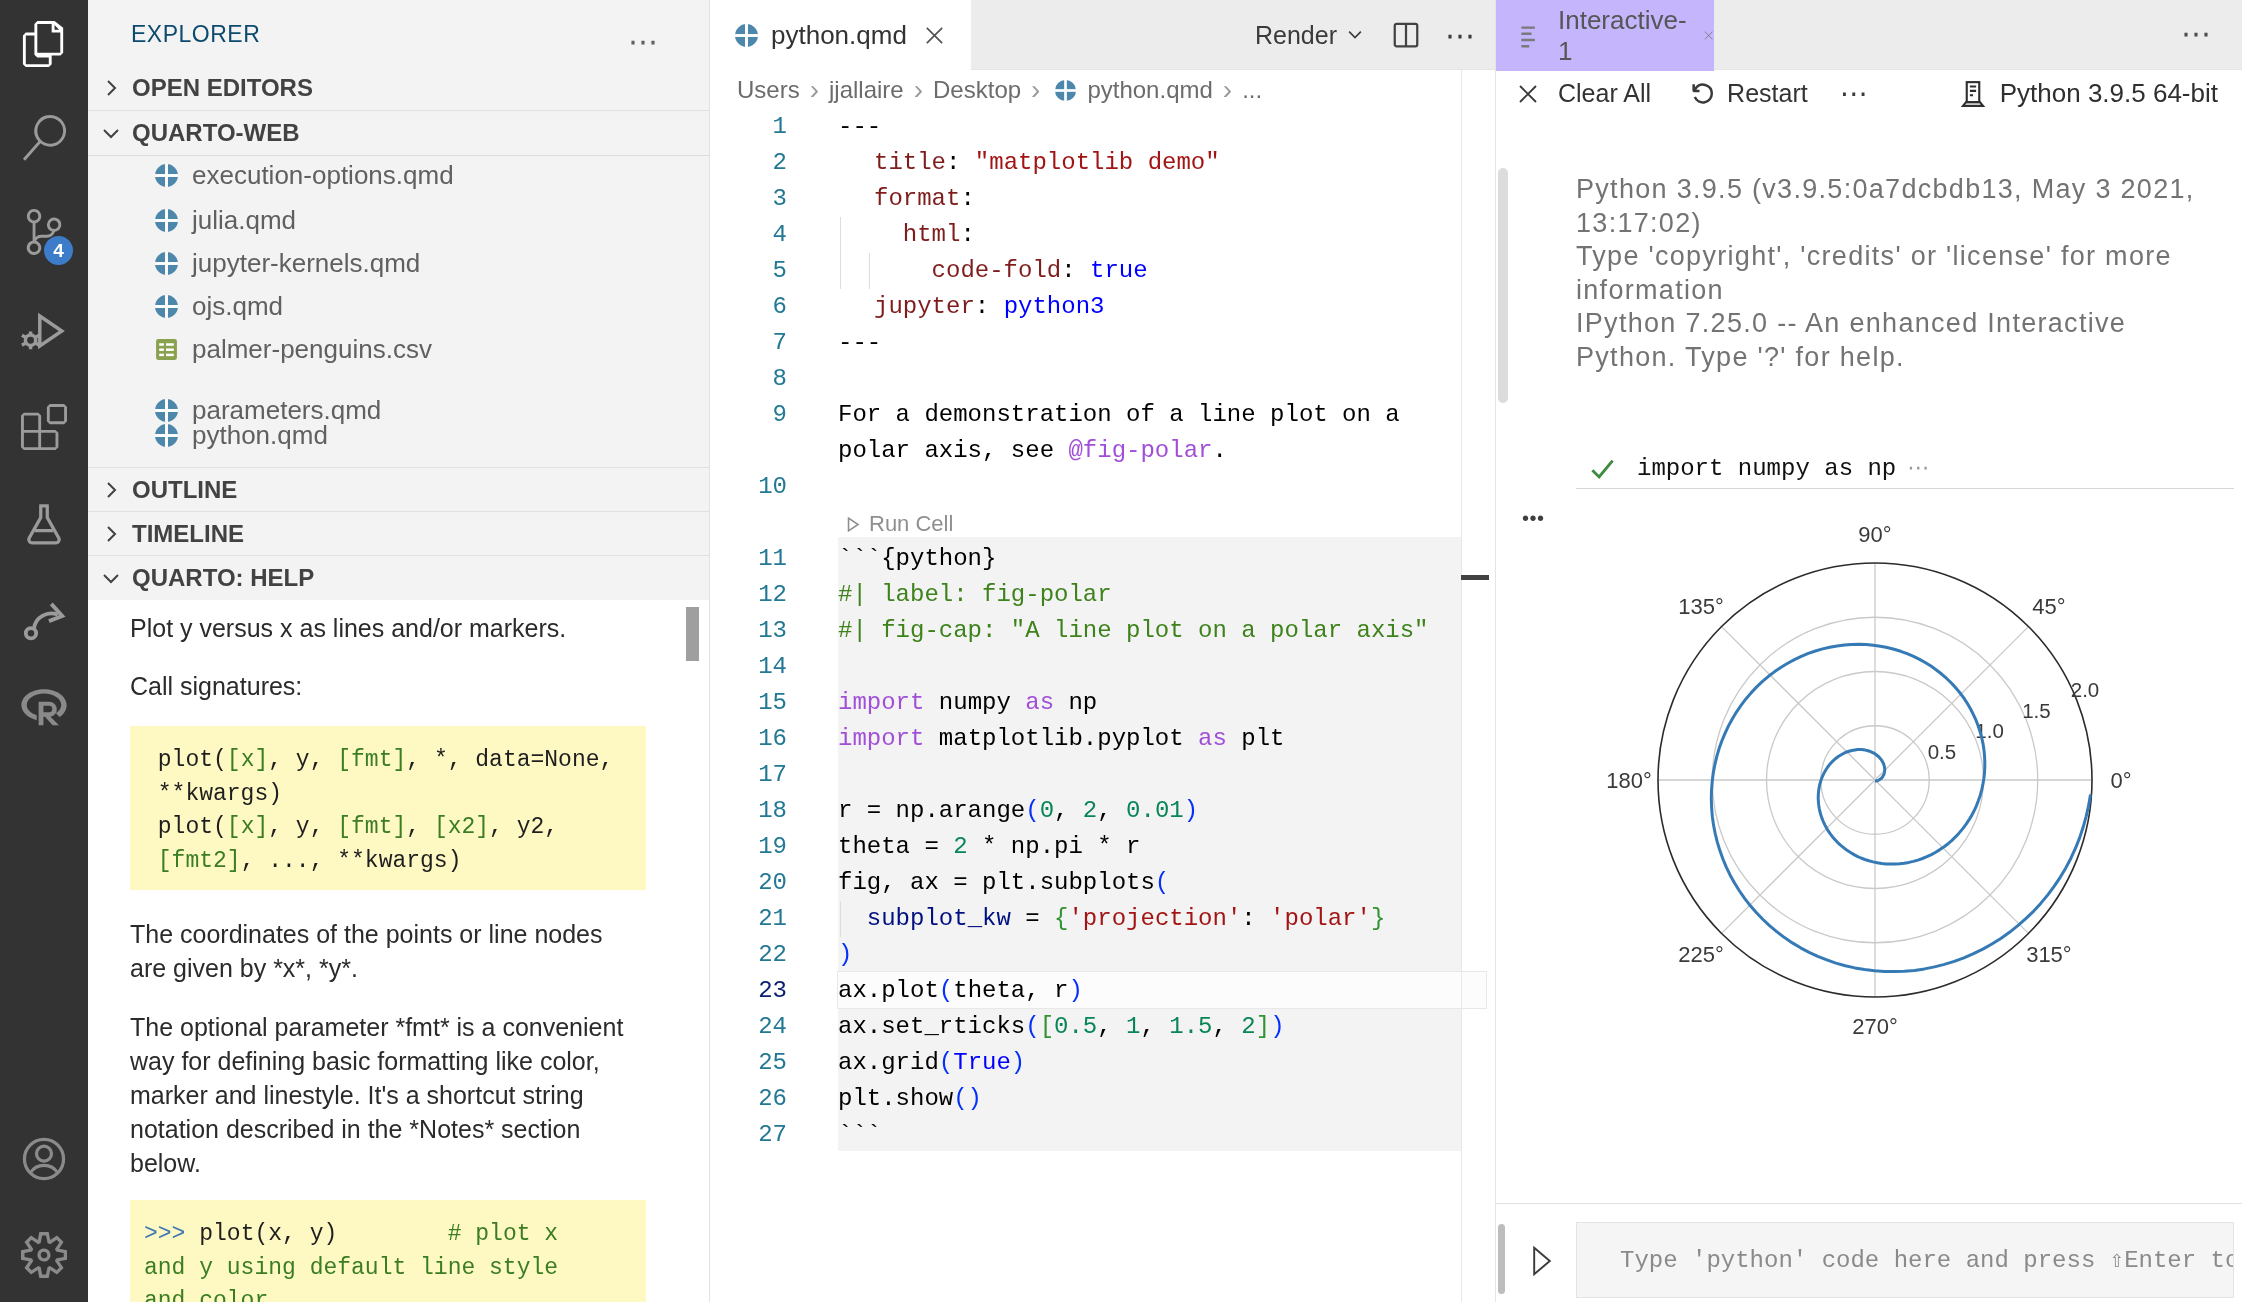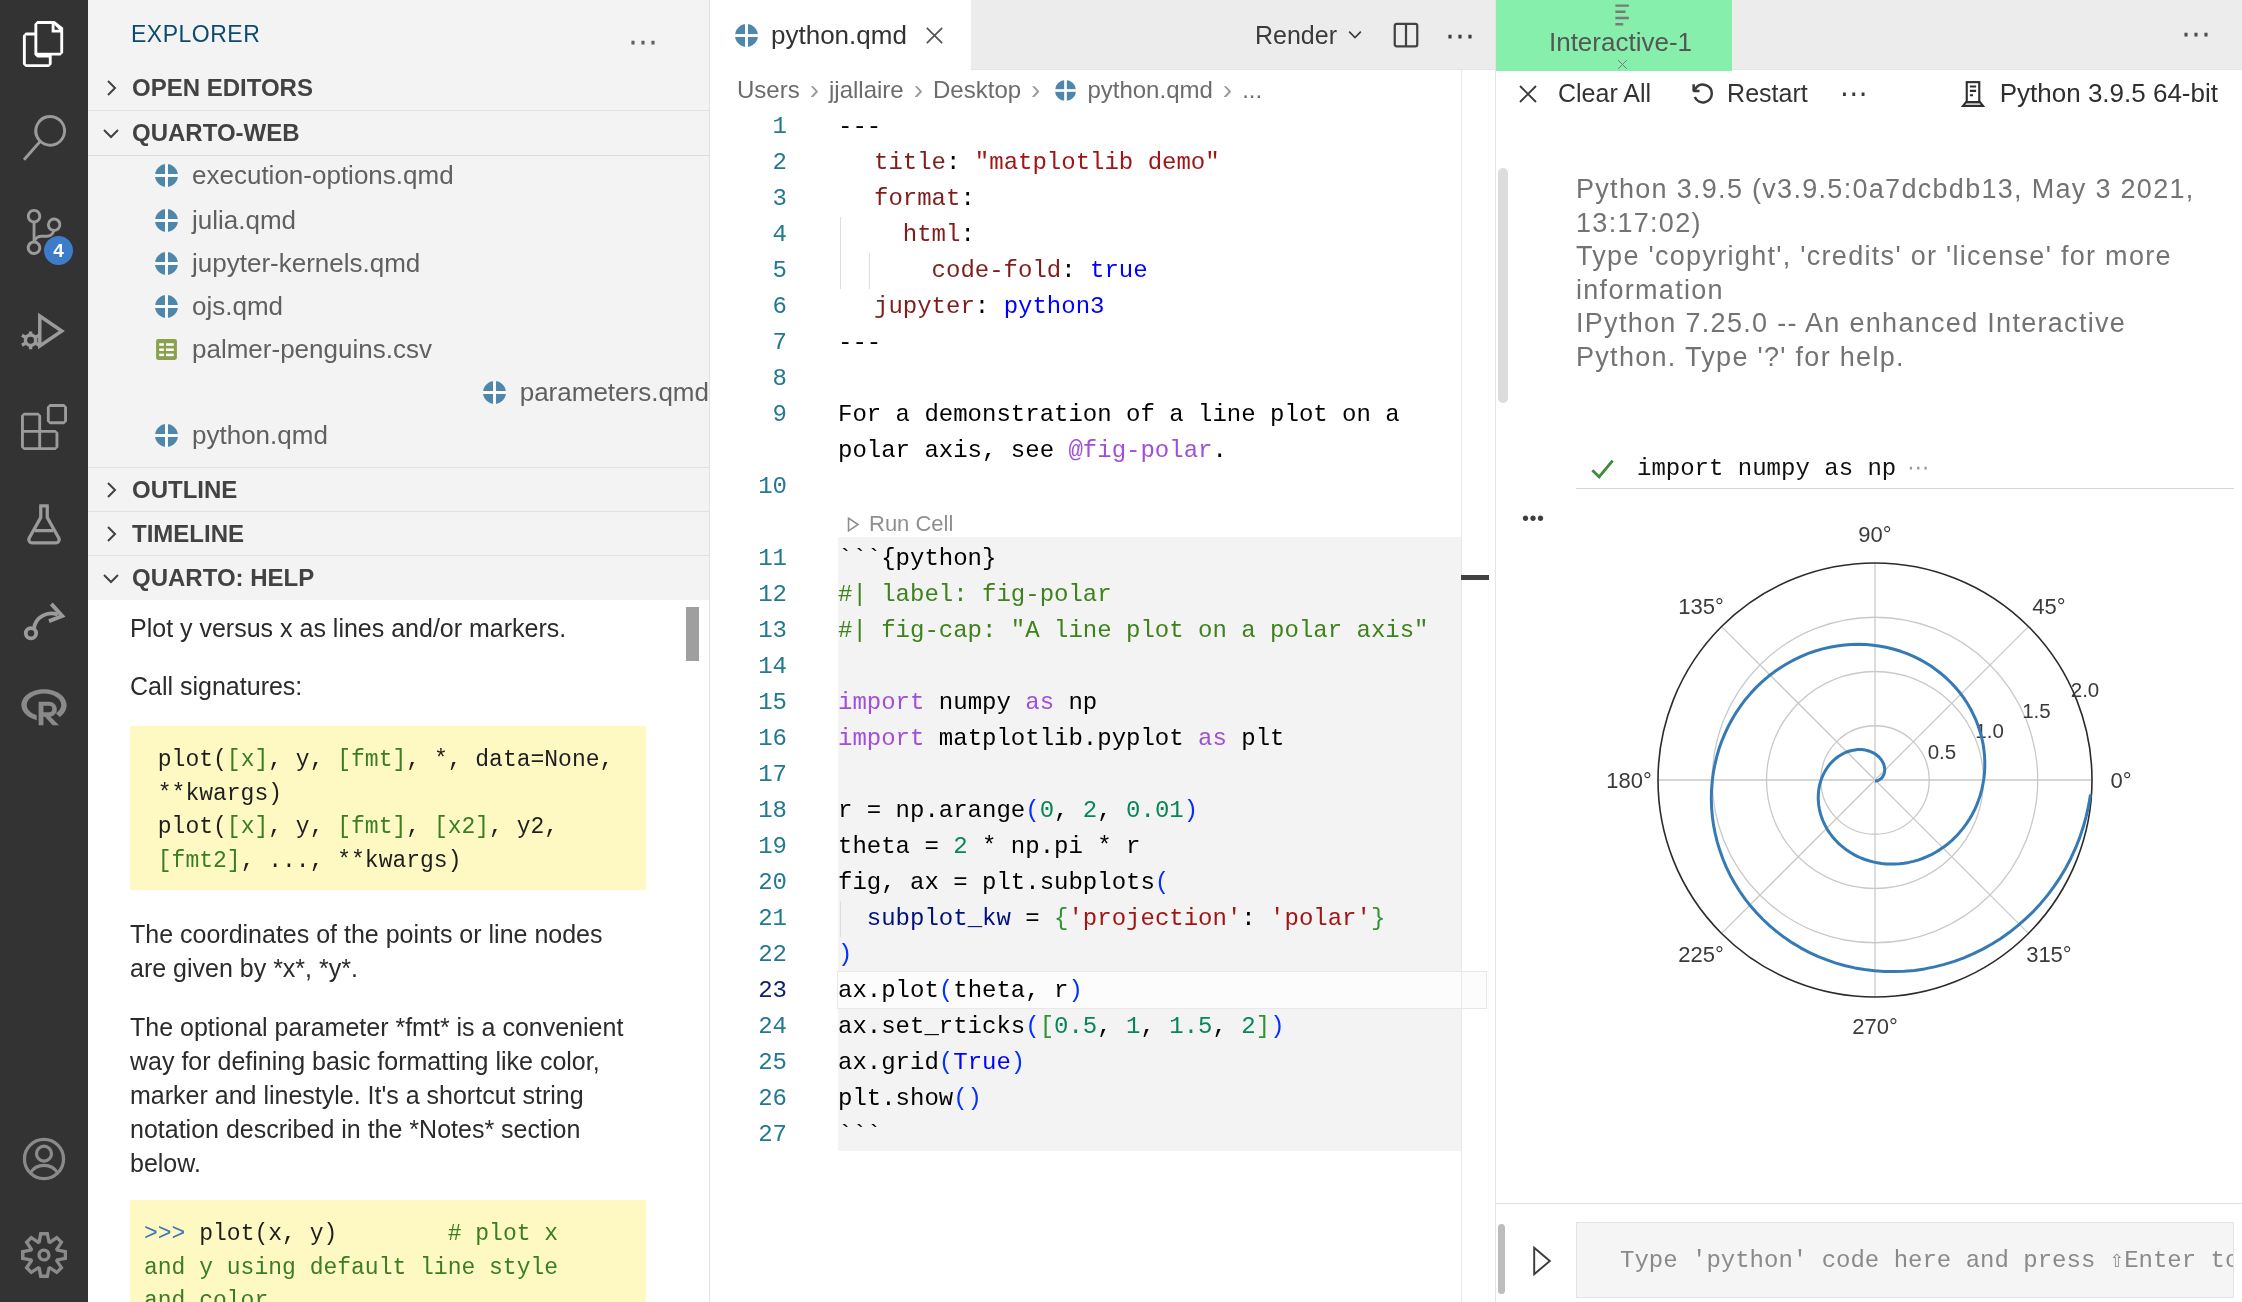--- a/index.html
+++ b/index.html
@@ -42,21 +42,21 @@
   .num { color:#098658; }
   .bblu { color:#0431fa; }
   .bgrn { color:#319331; }
   .nav { color:#001080; }
   .cmt { color:#3e821c; }
   #runcell { position:absolute; left:133px; top:506px; height:36px; display:flex; align-items:center; color:#8f8f8f; font-size:22px; }
   .iguide { position:absolute; width:1px; background:#dedede; }
   
   #rpanel { left:1495px; top:0; width:747px; height:1302px; background:#ffffff; border-left:1px solid #e5e5e5; }
   #rtabs { position:absolute; left:0; top:0; width:747px; height:70px; background:#ececec; border-bottom:1px solid #e5e5e5; }
-  #rtab1 { position:absolute; left:0; top:0; width:236px; height:71px; background:#86efac; display:flex; align-items:center;flex-direction:column; }
+  #rtab1 { position:absolute; left:0; top:0; width:218px; height:71px; background:#c4b5fd; display:flex; align-items:center; }
   #rtool { position:absolute; left:0; top:70px; width:747px; height:47px; display:flex; align-items:center; font-size:25px; color:#333333; }
   .gout { position:absolute; left:80px; top:173px; font-size:27px; line-height:33.5px; color:#737373; letter-spacing:1.3px; }
   #impline { position:absolute; left:93px; top:450px; height:36px; display:flex; align-items:center; }
   #rsep1 { position:absolute; left:80px; top:488px; width:658px; height:1px; background:#d6d6d6; }
   #rsep2 { position:absolute; left:0px; top:1203px; width:747px; height:1px; background:#e0e0e0; }
   #rscroll { position:absolute; left:2px; top:168px; width:10px; height:235px; background:#dcdcdc; border-radius:5px; }
   #binbar { position:absolute; left:2px; top:1224px; width:7px; height:70px; background:#bdbdbd; border-radius:4px; }
   #inputbox { position:absolute; left:80px; top:1222px; width:658px; height:76px; background:#f5f5f5; border:1px solid #e4e4e4; overflow:hidden; }
   #inputbox div { position:absolute; left:43px; top:22px; font-family:"Liberation Mono",monospace; font-size:24px; color:#8a8a8a; white-space:pre; }
   .bsep { margin:0 10px; color:#9a9a9a; font-size:28px; }
@@ -164,21 +164,21 @@
   <div class="frow" style="top:328px;">
       <svg class="fic" viewBox="0 0 24 24">
         <rect x="2" y="2" width="20" height="20" rx="2" fill="#8aA14f"></rect>
         <rect x="5" y="6" width="14" height="2.4" fill="#fff"></rect>
         <rect x="5" y="11" width="14" height="2.4" fill="#fff"></rect>
         <rect x="5" y="16" width="14" height="2.4" fill="#fff"></rect>
         <rect x="9.5" y="4" width="2" height="16" fill="#8aA14f"></rect>
       </svg>
       <span class="fnm">palmer-penguins.csv</span>
     </div>
-  <div class="frow" style="top:371px;justify-content:flex-end;">
+  <div class="frow" style="top:389px;">
       <svg class="fic" viewBox="0 0 24 24">
         <circle cx="12" cy="12" r="11" fill="#4d87ab"></circle>
         <rect x="10.6" y="1" width="2.8" height="22" fill="#fff"></rect>
         <rect x="1" y="10.6" width="22" height="2.8" fill="#fff"></rect>
       </svg>
       <span class="fnm">parameters.qmd</span>
     </div>
   <div class="frow" style="top:414px;">
       <svg class="fic" viewBox="0 0 24 24">
         <circle cx="12" cy="12" r="11" fill="#4d87ab"></circle>

